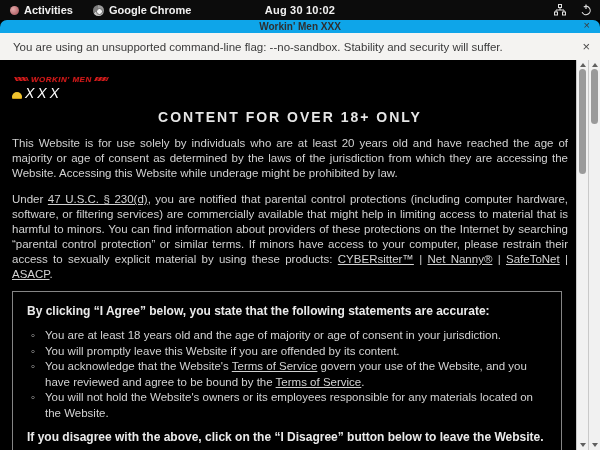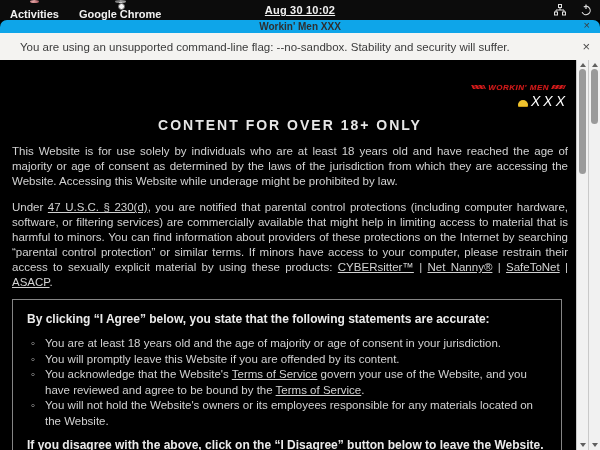--- a/index.html
+++ b/index.html
@@ -3,47 +3,47 @@
 <meta charset="utf-8">
 <style>
   * { margin:0; padding:0; box-sizing:border-box; }
   html,body { width:600px; height:450px; overflow:hidden; background:#000; }
   body { font-family:"Liberation Sans", sans-serif; }
   .screen { position:relative; width:600px; height:450px; overflow:hidden; }
 
   
   .topbar { position:absolute; top:0; left:0; width:600px; height:20px; background:#0c0c0c;
             display:flex; align-items:center; color:#f1f1f1; font-size:11px; font-weight:bold; }
-  .topbar .hotspot { display:flex; align-items:center; gap:5px; padding:0 10px; height:100%; cursor:pointer;flex-direction:column; }
+  .topbar .hotspot { display:flex; align-items:center; gap:5px; padding:0 10px; height:100%; cursor:pointer; }
   .distro-dot { width:9px; height:9px; border-radius:50%;
                 background:radial-gradient(circle at 35% 35%, #e4a9a9, #b96a6f 70%, #8d4c52); }
   .chrome-dot { width:11px; height:11px; border-radius:50%;
                 background:conic-gradient(#9a9a9a 0 33%, #c9c9c9 0 66%, #7e7e7e 0 100%); position:relative; }
   .chrome-dot::after { content:""; position:absolute; left:3px; top:3px; width:5px; height:5px;
                 border-radius:50%; background:#f3f3f3; border:1px solid #666; }
-  .clock { position:absolute; left:50%; transform:translateX(-50%); letter-spacing:.2px; cursor:pointer;text-decoration:underline; }
+  .clock { position:absolute; left:50%; transform:translateX(-50%); letter-spacing:.2px; cursor:pointer; }
   .tray { position:absolute; right:8px; top:0; height:20px; display:flex; align-items:center; gap:14px; }
   .tray svg { display:block; }
 
   
   .titlebar { position:absolute; top:20px; left:0; width:600px; height:13px; background:#0ea5e9;
               border-radius:7px 7px 0 0; display:flex; align-items:center; justify-content:center; }
   .titlebar .title { font-size:10px; color:#2f2f2f; font-weight:bold; }
   .titlebar .win-close { position:absolute; right:10px; top:-1px; font-size:11px; color:#3c3c3c; cursor:pointer; line-height:13px; }
 
   .infobar { position:absolute; top:33px; left:0; width:600px; height:27px; background:#f4f3f1;
              display:flex; align-items:center; }
-  .infobar .msg { font-size:11.5px; color:#3b3b3b; padding-left:20px; }
+  .infobar .msg { font-size:11.5px; color:#3b3b3b; padding-left:13px; }
   .infobar .bar-close { position:absolute; right:10px; font-size:13px; color:#4a4a4a; cursor:pointer; }
 
   
   .page { position:absolute; top:60px; left:0; width:576px; height:390px; background:#000;
           color:#d2d2d2; overflow:hidden; padding:0 8px 0 12px; }
 
-  .logo { margin-top:24px; text-align:right; line-height:1; }
+  .logo { margin-top:16px; text-align:left; line-height:1; }
   .logo-top { font-size:8px; font-weight:bold; font-style:italic; color:#cf1a1a;
               letter-spacing:.5px; text-shadow:0 0 1px #5e0a0a; }
   .wing { display:inline-block; width:13px; height:4px; margin:0 3px 1px 3px;
           background:repeating-linear-gradient(90deg,#cf1a1a 0 2px, #6e0d0d 2px 4px); }
   .wing.left { transform:skewX(25deg); } .wing.right { transform:skewX(-25deg); }
   .logo-bottom { margin-top:2px; font-size:14px; font-weight:normal; font-style:italic;
                  letter-spacing:3px; color:#fff; }
   .hat { display:inline-block; width:10px; height:6px; margin-right:3px;
          background:#efc22e; border-radius:5px 5px 1px 1px; box-shadow:0 1px 0 0 #c79a14; }
 
@@ -116,21 +116,21 @@
 
   <div class="page">
 
     <div class="logo">
       <div class="logo-top"><span class="wing left"></span><span>WORKIN' MEN</span><span class="wing right"></span></div>
       <div class="logo-bottom"><span class="hat"></span><span>XXX</span></div>
     </div>
 
     <div class="heading">CONTENT FOR OVER 18+ ONLY</div>
 
-    <p class="para">This Website is for use solely by individuals who are at least 18 years old and have reached the age of majority or age of consent as determined by the laws of the jurisdiction from which they are accessing the Website. Accessing this Website while underage might be prohibited by law.</p>
+    <p class="para">This Website is for use solely by individuals who are at least 20 years old and have reached the age of majority or age of consent as determined by the laws of the jurisdiction from which they are accessing the Website. Accessing this Website while underage might be prohibited by law.</p>
 
     <p class="para"><span>Under </span><a>47 U.S.C. § 230(d)</a><span>, you are notified that parental control protections (including computer hardware, software, or filtering services) are commercially available that might help in limiting access to material that is harmful to minors. You can find information about providers of these protections on the Internet by searching “parental control protection” or similar terms. If minors have access to your computer, please restrain their access to sexually explicit material by using these products: </span><a>CYBERsitter™</a><span> | </span><a>Net Nanny®</a><span> | </span><a>SafeToNet</a><span> | </span><a>ASACP</a><span>.</span></p>
 
     <div class="agree-box">
       <div class="bold-line">By clicking “I Agree” below, you state that the following statements are accurate:</div>
       <ul>
         <li>You are at least 18 years old and the age of majority or age of consent in your jurisdiction.</li>
         <li>You will promptly leave this Website if you are offended by its content.</li>
         <li><span>You acknowledge that the Website's </span><a>Terms of Service</a><span> govern your use of the Website, and you have reviewed and agree to be bound by the </span><a>Terms of Service</a><span>.</span></li>
         <li>You will not hold the Website's owners or its employees responsible for any materials located on the Website.</li>

